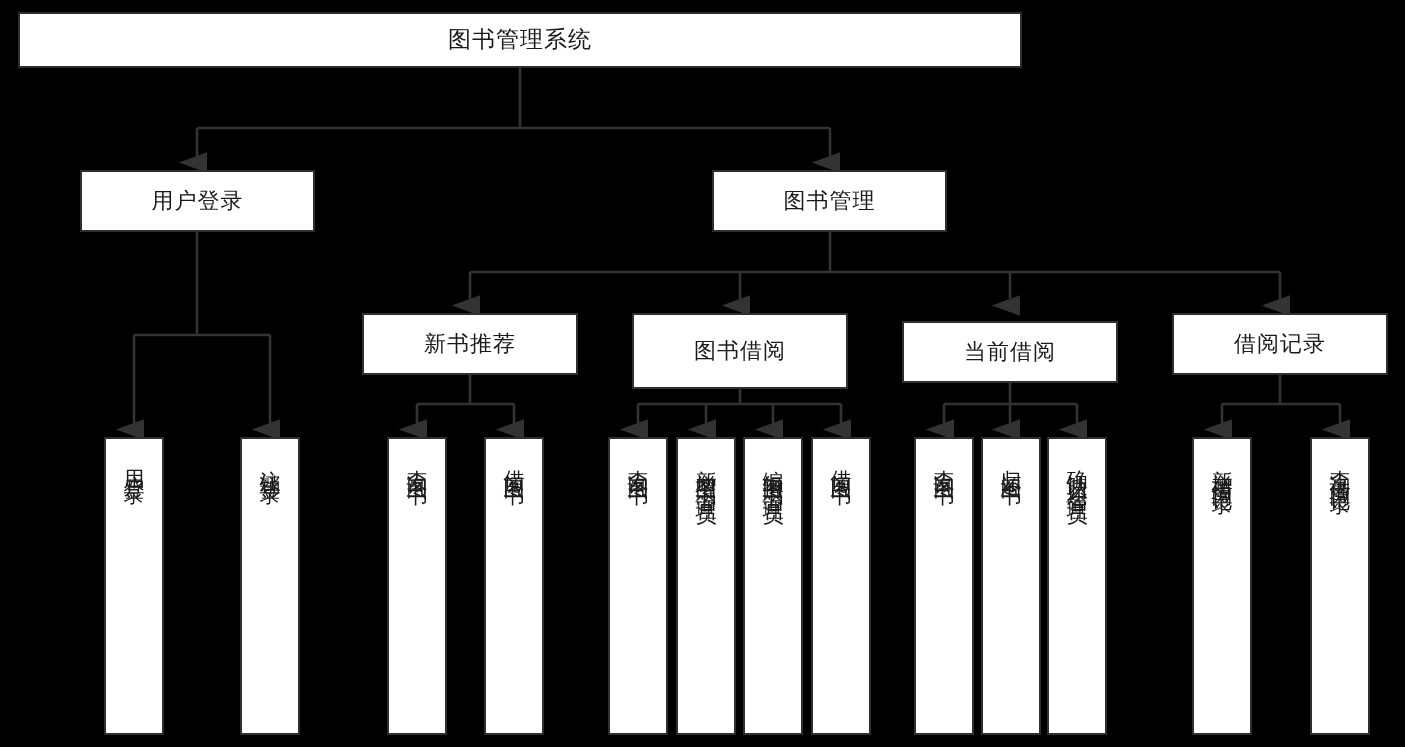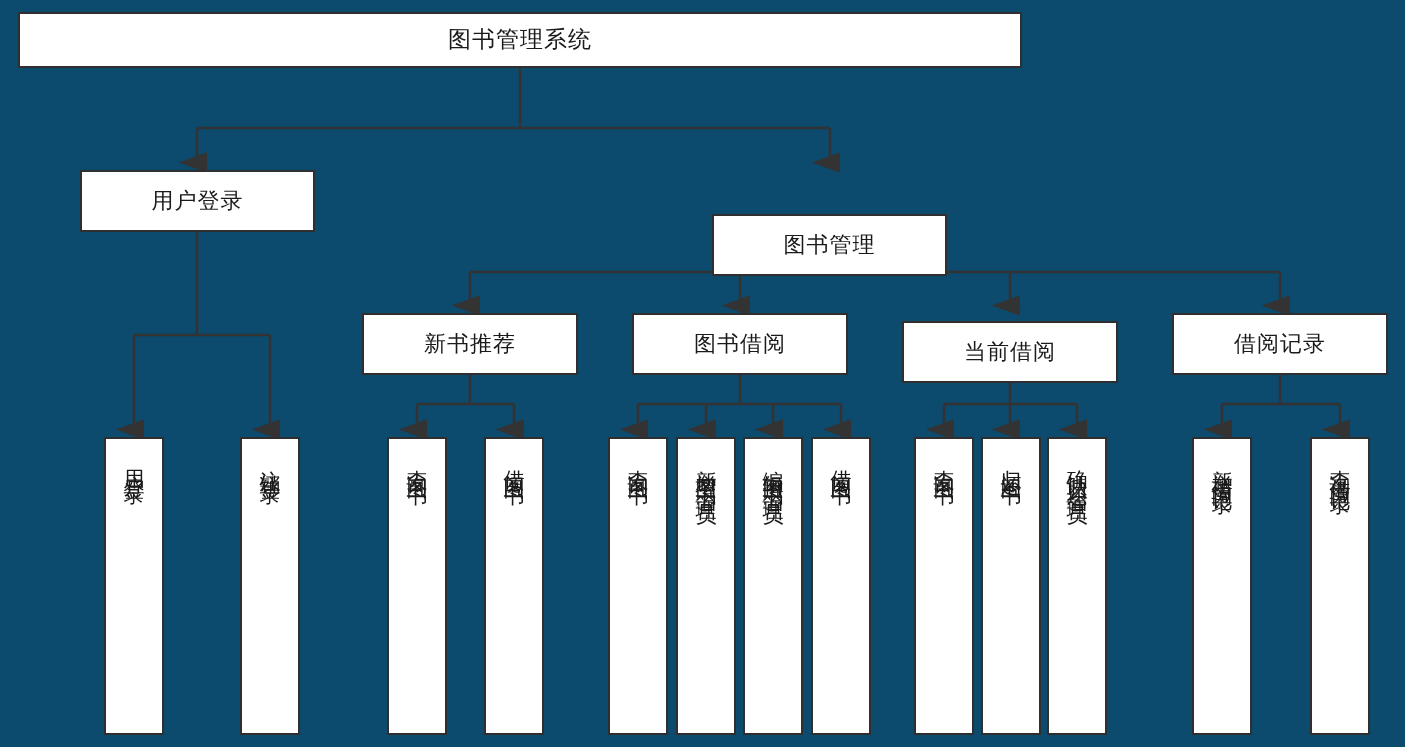--- a/index.html
+++ b/index.html
@@ -7,21 +7,21 @@
     padding: 0;
     background: #ffffff;
   }
   body {
     font-family: "DejaVu Sans", "Liberation Sans", sans-serif;
   }
   #canvas {
     position: relative;
     width: 1405px;
     height: 747px;
-    background: #0c4a6e;
+    background: #000000;
     overflow: hidden;
   }
   svg.wires {
     position: absolute;
     left: 0;
     top: 0;
     width: 1405px;
     height: 747px;
     pointer-events: none;
   }
@@ -120,28 +120,28 @@
     </g>
   </svg>
 
   <div class="node h root" style="left:18px; top:12px; width:1004px; height:56px;">
     <span>图书管理系统</span>
   </div>
 
   <div class="node h" style="left:80px; top:170px; width:235px; height:62px;">
     <span>用户登录</span>
   </div>
-  <div class="node h" style="left:712px; top:170px; width:235px; height:62px;margin-top:44px;">
+  <div class="node h" style="left:712px; top:170px; width:235px; height:62px;">
     <span>图书管理</span>
   </div>
 
   <div class="node h" style="left:362px; top:313px; width:216px; height:62px;">
     <span>新书推荐</span>
   </div>
-  <div class="node h" style="left:632px; top:313px; width:216px; height:62px;">
+  <div class="node h" style="left:632px; top:313px; width:216px; height:76px;">
     <span>图书借阅</span>
   </div>
   <div class="node h" style="left:902px; top:321px; width:216px; height:62px;">
     <span>当前借阅</span>
   </div>
   <div class="node h" style="left:1172px; top:313px; width:216px; height:62px;align-items:center;">
     <span>借阅记录</span>
   </div>
 
   <div class="node v" style="left:104px; top:437px; width:60px; height:298px;">

